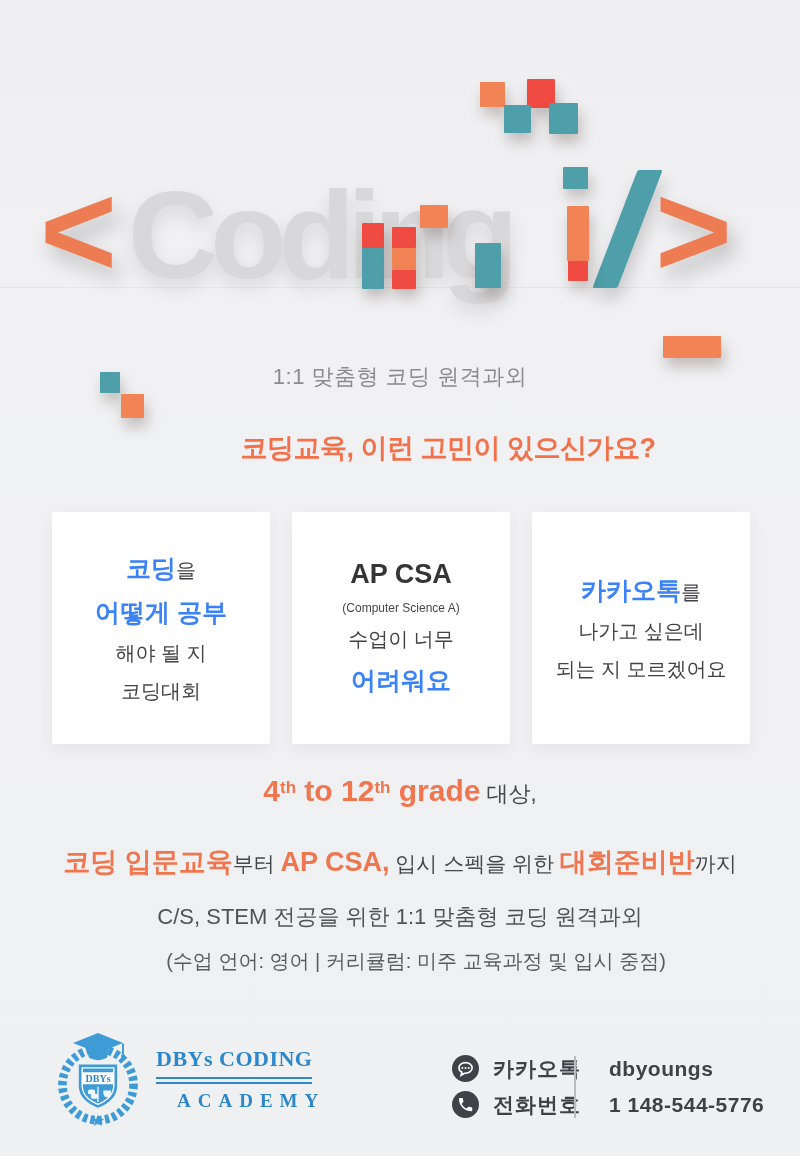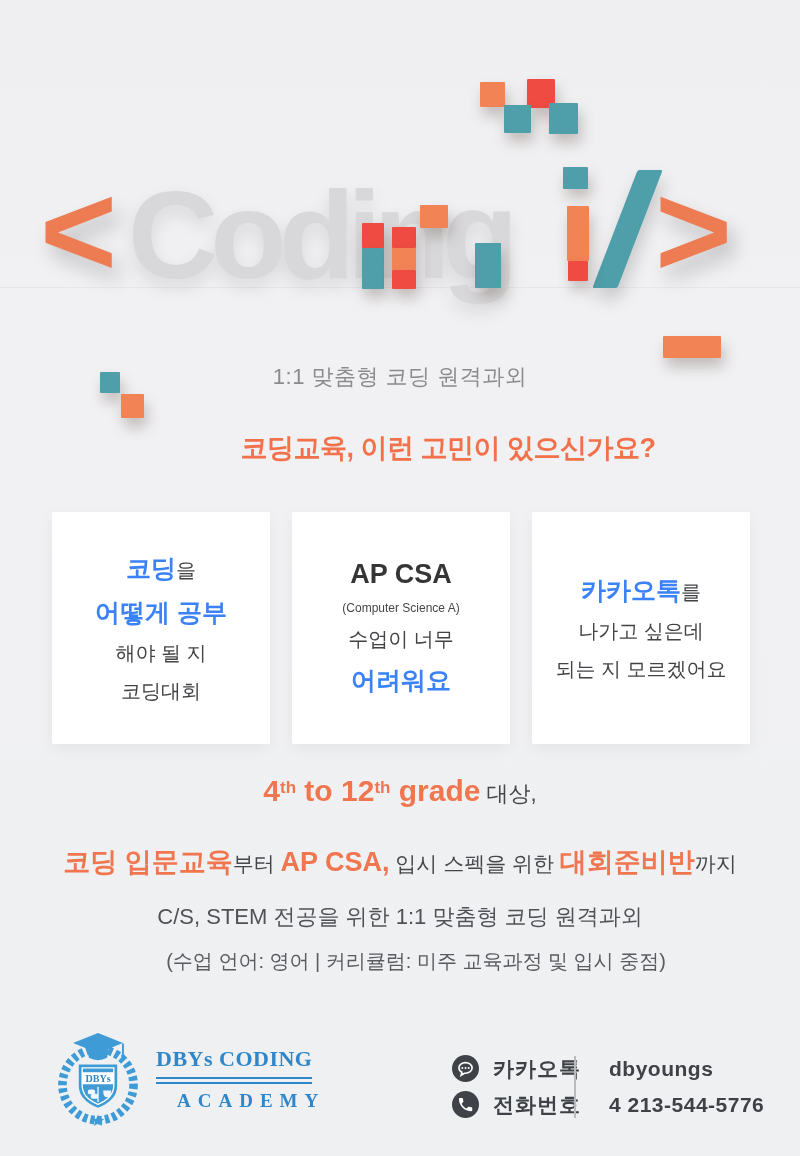--- a/index.html
+++ b/index.html
@@ -181,18 +181,18 @@
       <span class="cvalue">dbyoungs</span>
     </div>
     <div class="crow">
       <svg class="cicon" viewBox="0 0 27 27">
         <circle cx="13.5" cy="13.5" r="13.5" fill="#3F4348"></circle>
         <g transform="translate(4.7,4.7) scale(0.74)">
           <path d="M6.62 10.79c1.44 2.83 3.76 5.14 6.59 6.59l2.2-2.2c.27-.27.67-.36 1.02-.24 1.12.37 2.33.57 3.57.57.55 0 1 .45 1 1V20c0 .55-.45 1-1 1-9.39 0-17-7.61-17-17 0-.55.45-1 1-1h3.5c.55 0 1 .45 1 1 0 1.25.2 2.45.57 3.57.11.35.03.74-.25 1.02l-2.2 2.2z" fill="#FFFFFF"></path>
         </g>
       </svg>
       <span class="clabel">전화번호</span>
-      <span class="cvalue">4 213-544-5776</span>
+      <span class="cvalue">1 148-544-5776</span>
     </div>
     <div class="cdivider"></div>
   </div>
 
 </div>
 
 </body></html>

